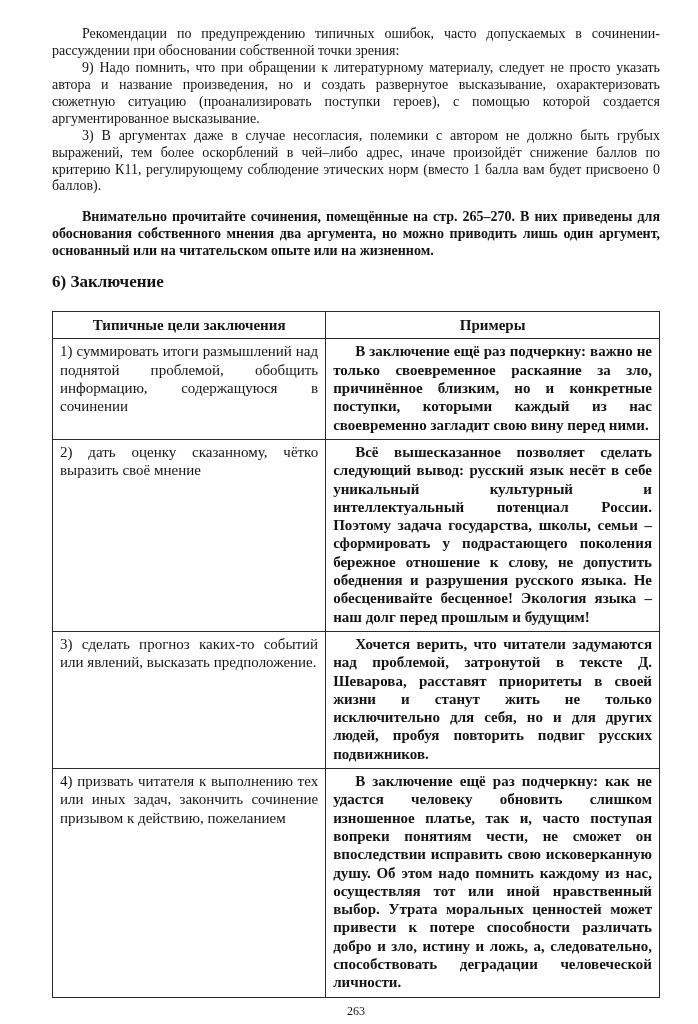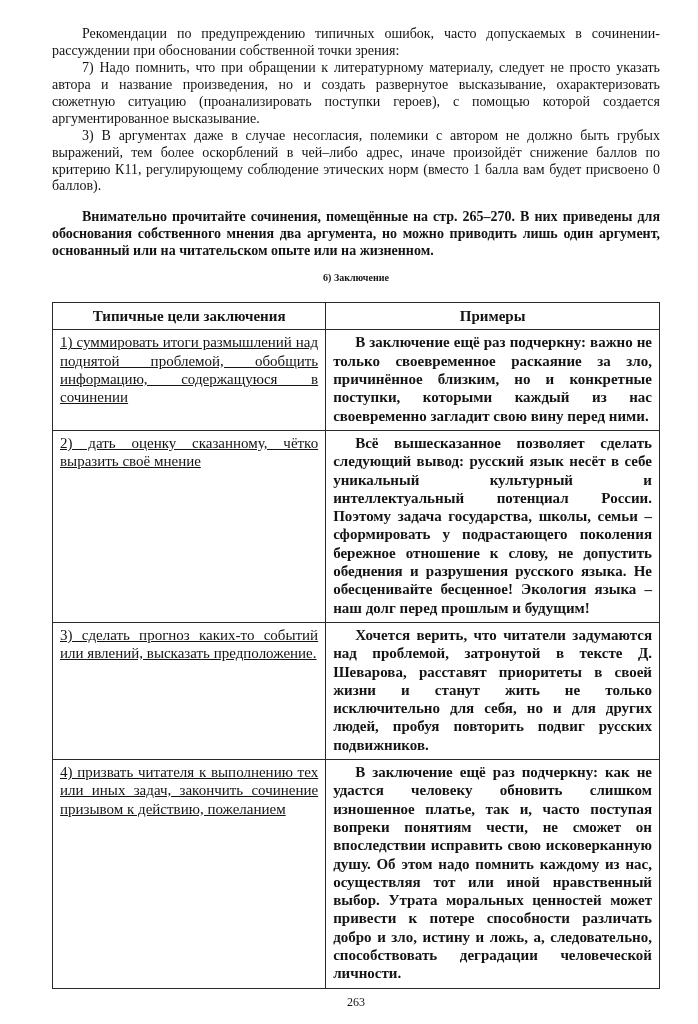--- a/index.html
+++ b/index.html
@@ -29,23 +29,22 @@
     line-height: 1.21;
     text-align: justify;
   }
   .indent { text-indent: 30px; }
   .note {
     font-weight: bold;
     margin-top: 14px;
   }
   .heading {
     margin: 12px 0 10px 0;
-    font-size: 10px;
+    font-size: 17px;
     font-weight: bold;
-    text-align: center;
   }
   table.goals {
     border-collapse: collapse;
     width: 100%;
     margin-top: 9px;
     table-layout: fixed;
   }
   table.goals th, table.goals td {
     border: 1.2px solid #2b2b2b;
     padding: 3px 7px 5px 7px;
@@ -56,41 +55,40 @@
   table.goals th {
     text-align: center;
     font-weight: bold;
     padding-top: 4px;
     padding-bottom: 4px;
   }
   col.goal-col { width: 45%; }
   col.example-col { width: 55%; }
   td.goal {
     text-align: justify;
-    text-decoration: underline;
   }
   td.example {
     font-weight: bold;
     text-align: justify;
     text-indent: 22px;
   }
   .page-number {
     margin-top: auto;
     padding: 6px 0 8px 0;
     text-align: center;
     font-size: 12px;
   }
 </style>
 </head>
 <body>
 
 <div class="page">
 
   <p class="para indent">Рекомендации по предупреждению типичных ошибок, часто допускаемых в сочинении-рассуждении при обосновании собственной точки зрения:</p>
-  <p class="para indent">7) Надо помнить, что при обращении к литературному материалу, следует не просто указать автора и название произведения, но и создать развернутое высказывание, охарактеризовать сюжетную ситуацию (проанализировать поступки героев), с помощью которой создается аргументированное высказывание.</p>
+  <p class="para indent">9) Надо помнить, что при обращении к литературному материалу, следует не просто указать автора и название произведения, но и создать развернутое высказывание, охарактеризовать сюжетную ситуацию (проанализировать поступки героев), с помощью которой создается аргументированное высказывание.</p>
   <p class="para indent">3) В аргументах даже в случае несогласия, полемики с автором не должно быть грубых выражений, тем более оскорблений в чей–либо адрес, иначе произойдёт снижение баллов по критерию К11, регулирующему соблюдение этических норм (вместо 1 балла вам будет присвоено 0 баллов).</p>
 
   <p class="para indent note">Внимательно прочитайте сочинения, помещённые на стр. 265–270. В них приведены для обоснования собственного мнения два аргумента, но можно приводить лишь один аргумент, основанный или на читательском опыте или на жизненном.</p>
 
   <div class="heading">6) Заключение</div>
 
 
   <table class="goals">
     <colgroup>
       <col class="goal-col">

